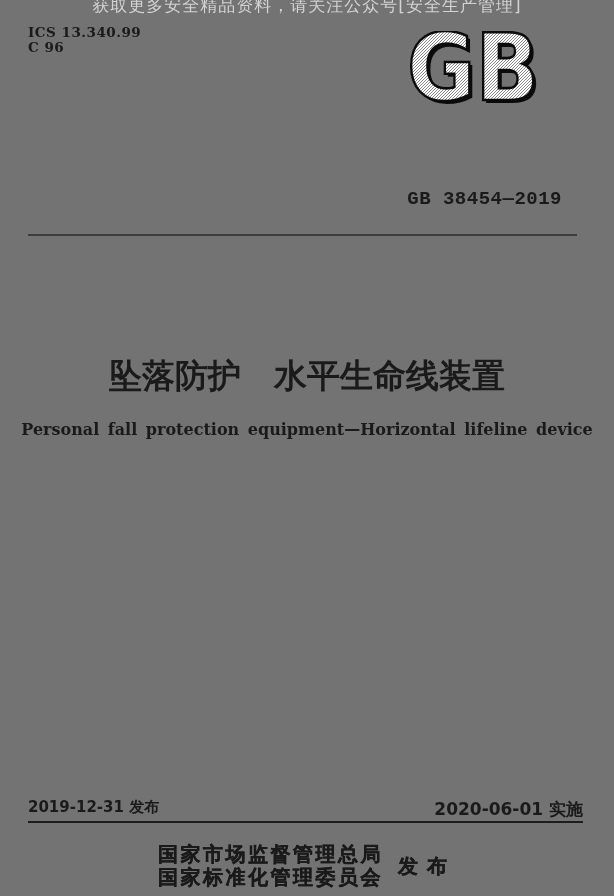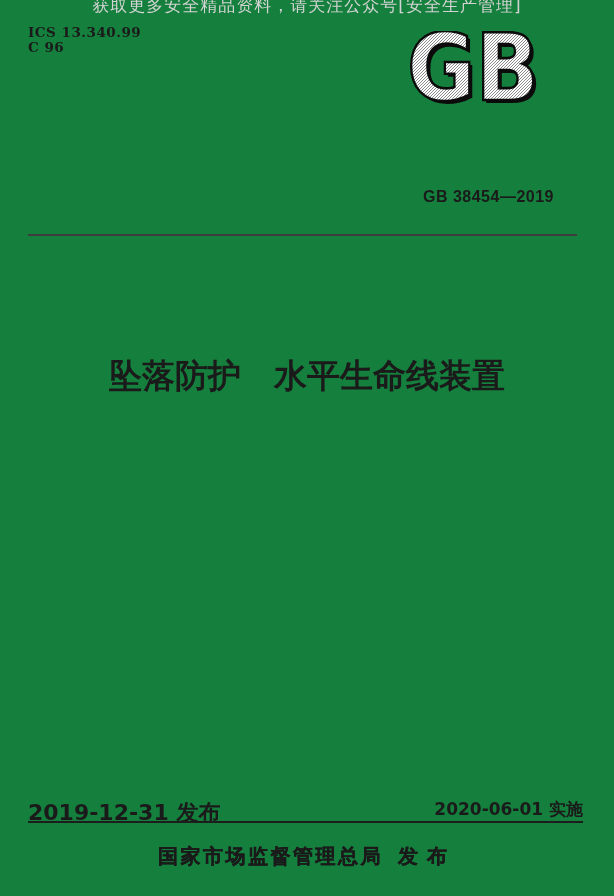--- a/index.html
+++ b/index.html
@@ -4,21 +4,21 @@
 <style>
   * { margin: 0; padding: 0; box-sizing: border-box; }
   html, body { background: #888; }
   body { font-family: "DejaVu Serif", serif; }
 
   .page {
     position: relative;
     width: 614px;
     height: 896px;
     margin: 0 auto;
-    background: #15803d;
+    background: #737373;
     overflow: hidden;
     color: #1a1a1a;
   }
 
   
   .watermark {
     position: absolute;
     top: -6px;
     left: 0;
     width: 100%;
@@ -72,25 +72,25 @@
     font-family: "DejaVu Serif", serif;
     font-weight: bold;
     font-size: 40px;
     letter-spacing: 10px;
     white-space: nowrap;
     -webkit-text-stroke: 0.8px #1a1a1a;
   }
 
   .std-number {
     position: absolute;
-    right: 60px;
+    right: 52px;
     top: 188px;
-    font-family: Liberation Sans, sans-serif;
-    font-weight: bold;
-    font-size: 16px;
+    font-family: Liberation Mono, monospace;
+    font-weight: bold;
+    font-size: 19px;
     letter-spacing: 0.5px;
   }
 
   .rule-top {
     position: absolute;
     left: 28px;
     top: 234px;
     width: 549px;
     height: 2px;
     background: #3d3d3d;
@@ -122,21 +122,21 @@
     white-space: nowrap;
   }
 
   
   .date-issue {
     position: absolute;
     left: 28px;
     top: 798px;
     font-family: "DejaVu Sans", sans-serif;
     font-weight: 600;
-    font-size: 22px;
+    font-size: 15px;
   }
   .date-implement {
     position: absolute;
     right: 31px;
     top: 798px;
     font-family: "DejaVu Sans", sans-serif;
     font-weight: 600;
     font-size: 17px;
   }
   .rule-bottom {
@@ -200,27 +200,29 @@
     <text class="gb-main" x="1" y="69" textLength="132" lengthAdjust="spacingAndGlyphs">GB</text>
   </svg>
 
 
   <div class="std-number">GB 38454—2019</div>
 
   <div class="rule-top"></div>
 
   <div class="title-cn">坠落防护　水平生命线装置</div>
 
+  <div class="title-en">Personal fall protection equipment—Horizontal lifeline device</div>
 
   <div class="date-issue">2019-12-31 发布</div>
 
   <div class="date-implement">2020-06-01 实施</div>
 
   <div class="rule-bottom"></div>
 
   <div class="publisher">
     <div class="publisher-lines">
       <div>国家市场监督管理总局</div>
+      <div>国家标准化管理委员会</div>
     </div>
     <div class="publish-label">发布</div>
   </div>
 
 </div>
 
 </body></html>

